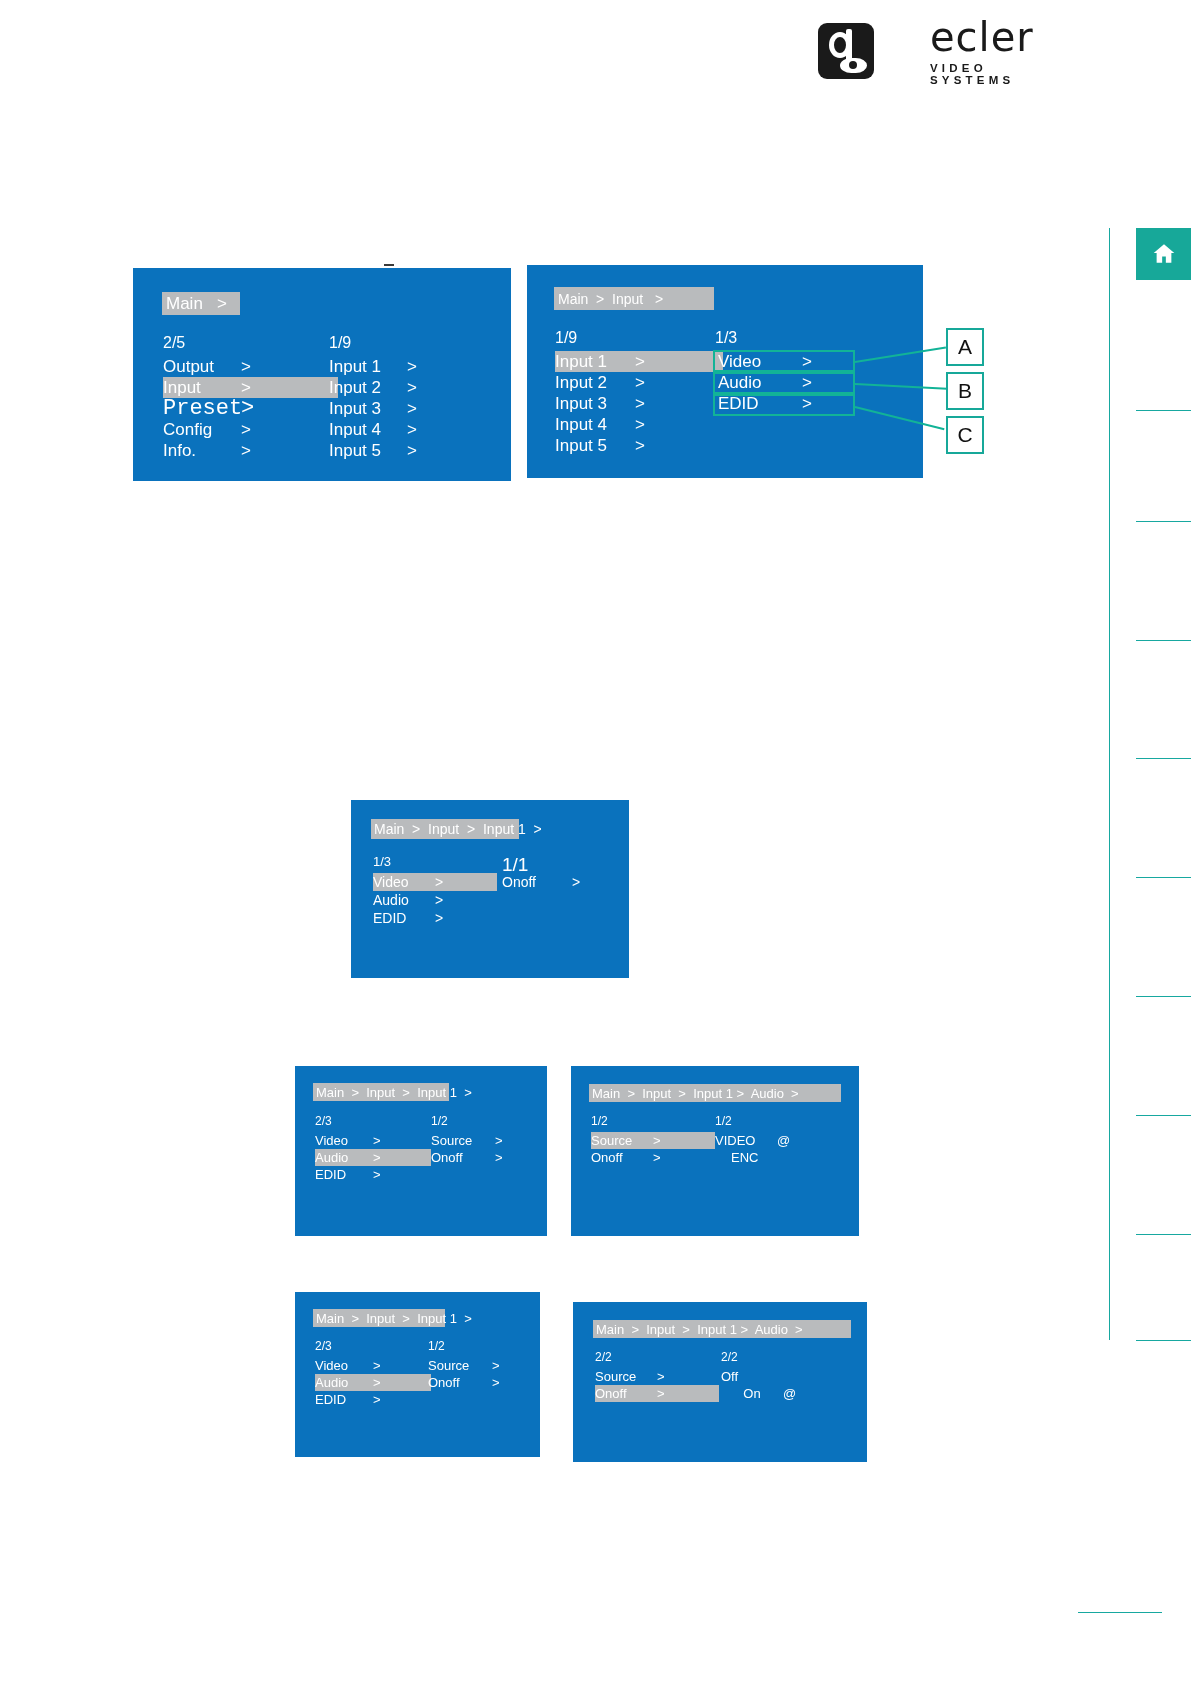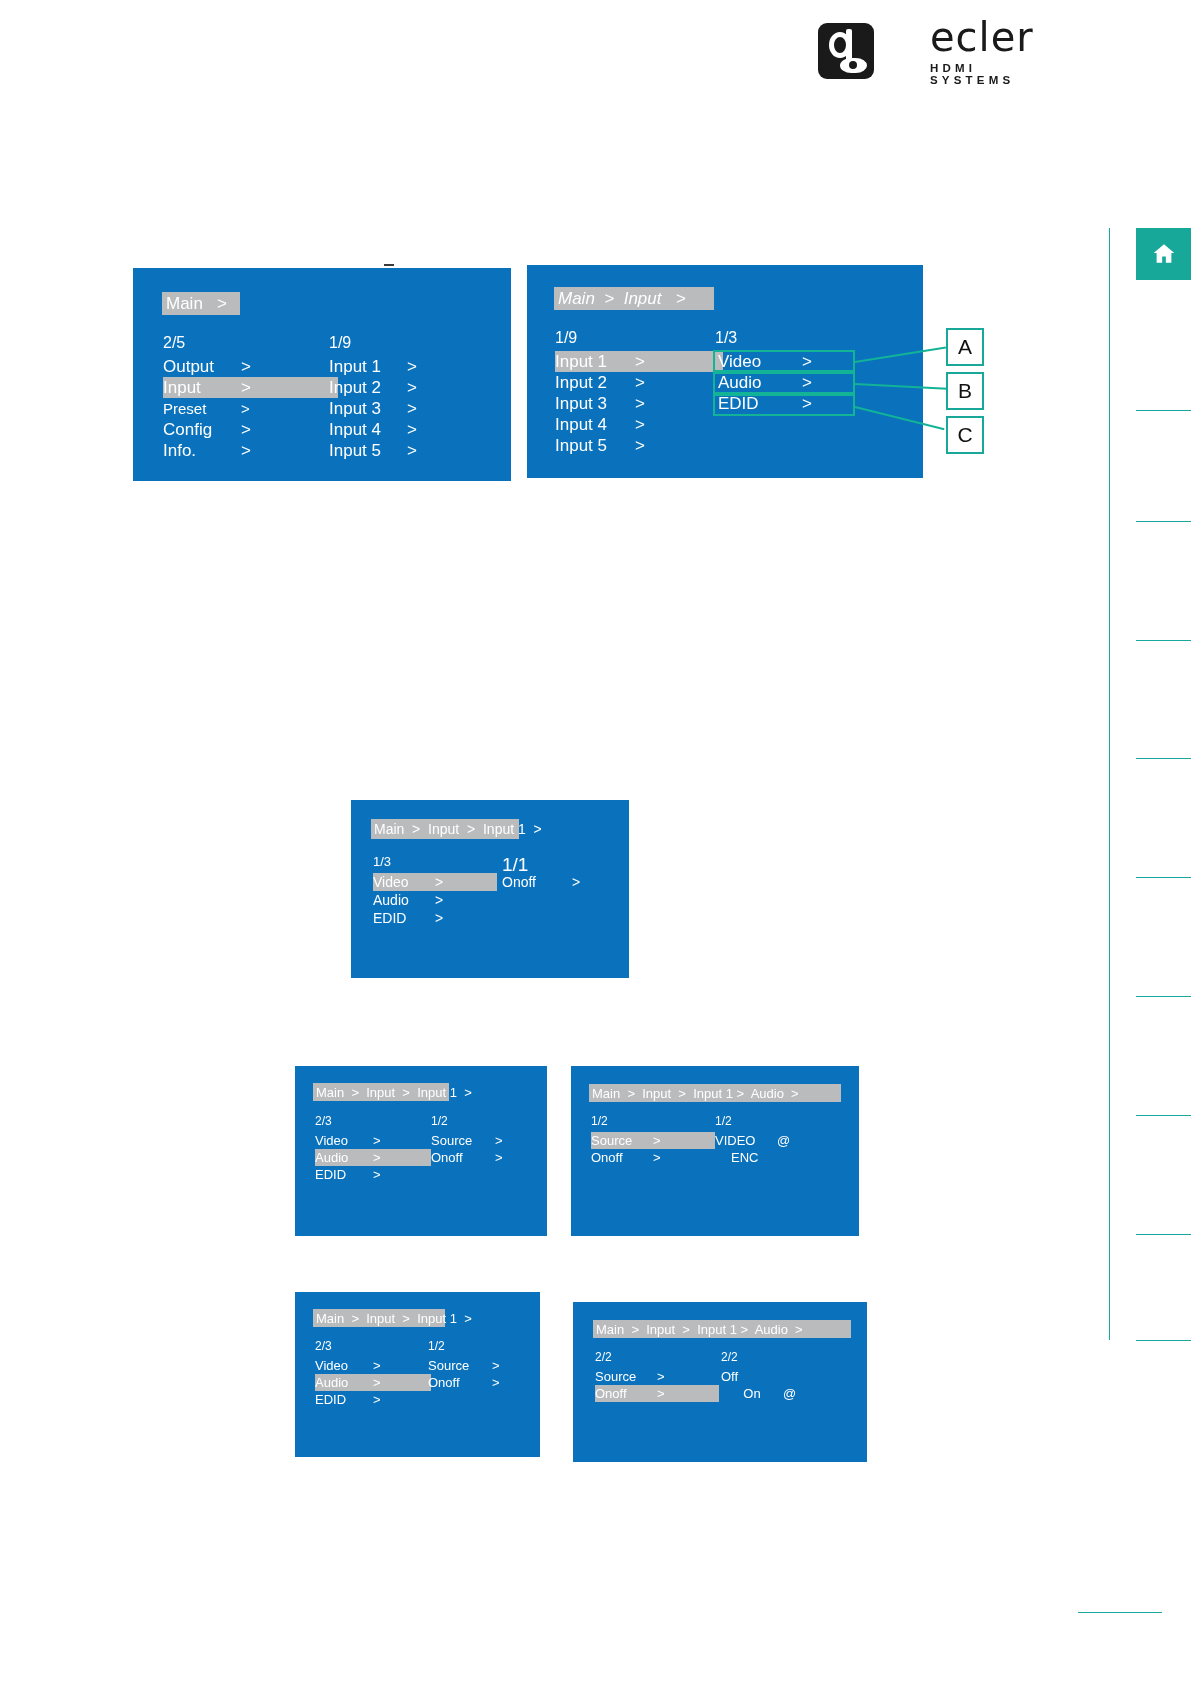--- a/index.html
+++ b/index.html
@@ -170,21 +170,21 @@
 
   <div class="logo-wrap">
     <div class="logo-mark">
       <div class="lm-d"></div>
       <div class="lm-stem"></div>
       <div class="lm-eye"></div>
       <div class="lm-pupil"></div>
     </div>
     <div class="logo-text">
       <div class="logo-word">ecler</div>
-      <div class="logo-sub">HDMI SYSTEMS</div>
+      <div class="logo-sub">VIDEO SYSTEMS</div>
     </div>
   </div>
 
   <div class="rail" style="height:1112px;">
     <div class="rail-home">
       <svg viewBox="0 0 24 24" fill="#ffffff">
           <path d="M12 3 2.5 11h2.7v9h5.1v-5.6h3.4V20h5.1v-9h2.7z"></path>
         </svg>
     </div>
     <div class="rail-seg" style="top:182px;height:0;"></div>
@@ -204,21 +204,21 @@
     <div class="col" style="left:30px;top:66px;width:160px;">
       <div class="counter" style="font-size:16px;height:22px;">2/5</div>
       <div class="row" style="height:21px;font-size:17px;">
         <span class="lbl" style="width:78px;">Output</span>
         <span class="arw">&gt;</span>
       </div>
       <div class="row sel" style="height:21px;font-size:17px;width:175px;padding-left:0;">
         <span class="lbl" style="width:78px;">Input</span>
         <span class="arw">&gt;</span>
       </div>
-      <div class="row" style="height:21px;font-size:15px;">
+      <div class="row" style="height:21px;font-size:22px;font-family:Liberation Mono, monospace;">
         <span class="lbl" style="width:78px;">Preset</span>
         <span class="arw">&gt;</span>
       </div>
       <div class="row" style="height:21px;font-size:17px;">
         <span class="lbl" style="width:78px;">Config</span>
         <span class="arw">&gt;</span>
       </div>
       <div class="row" style="height:21px;font-size:17px;">
         <span class="lbl" style="width:78px;">Info.</span>
         <span class="arw">&gt;</span>
@@ -243,21 +243,21 @@
         <span class="arw">&gt;</span>
       </div>
       <div class="row" style="height:21px;font-size:17px;">
         <span class="lbl" style="width:78px;">Input 5</span>
         <span class="arw">&gt;</span>
       </div>
     </div>
   </div>
 
   <div class="osd" style="left:527px;top:265px;width:396px;height:213px;">
-    <div class="crumb" style="left:27px;top:22px;width:160px;height:23px;font-size:17px;padding-left:4px;font-style:italic;">Main  &gt;  Input   &gt;</div>
+    <div class="crumb" style="left:27px;top:22px;width:160px;height:23px;font-size:14px;padding-left:4px;">Main  &gt;  Input   &gt;</div>
     <div class="col" style="left:28px;top:64px;width:170px;">
       <div class="counter" style="font-size:16px;height:22px;">1/9</div>
       <div class="row sel" style="height:21px;font-size:17px;width:168px;">
         <span class="lbl" style="width:80px;">Input 1</span>
         <span class="arw">&gt;</span>
       </div>
       <div class="row" style="height:21px;font-size:17px;">
         <span class="lbl" style="width:80px;">Input 2</span>
         <span class="arw">&gt;</span>
       </div>

